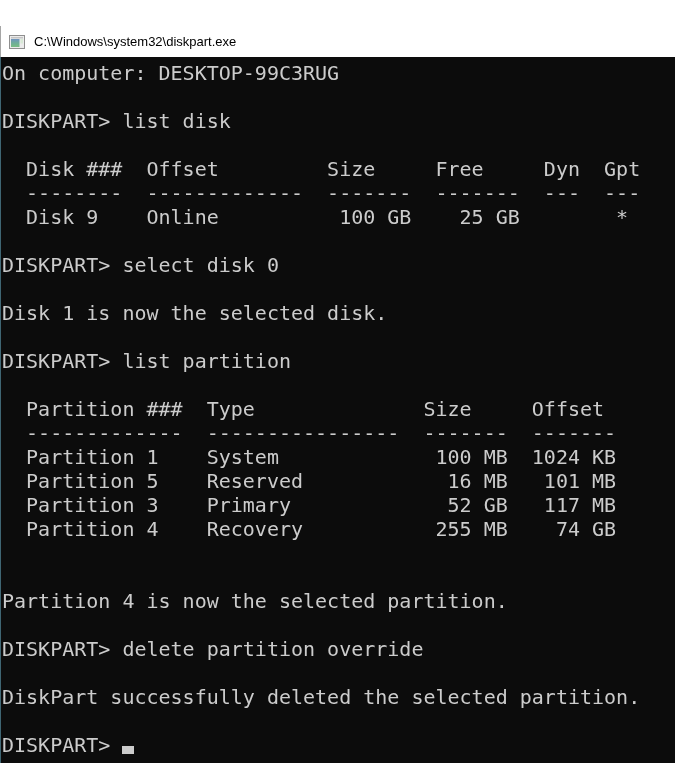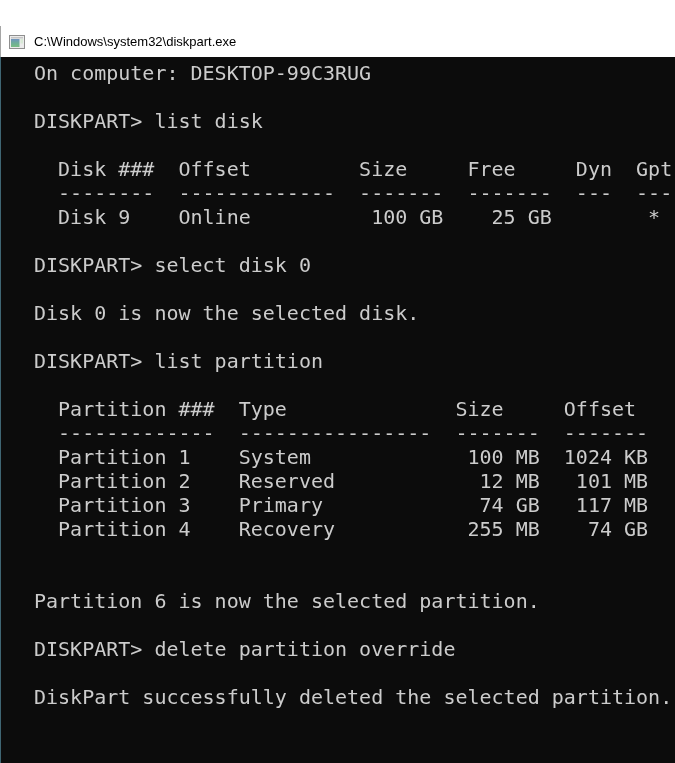--- a/index.html
+++ b/index.html
@@ -38,21 +38,20 @@
     padding: 4px 0 0 1px;
     font-family: "DejaVu Sans Mono", "Liberation Mono", monospace;
     font-size: 20px;
     overflow: hidden;
     cursor: text;
   }
   .term-line {
     height: 24px;
     line-height: 24px;
     white-space: pre;
-    padding-left: 32px;
   }
   .cursor-block {
     display: inline-block;
     width: 12px; height: 8px;
     background: var(--cursor);
     vertical-align: -2px;
   }
 </style>
 </head>
 <body>
@@ -82,33 +81,34 @@
       <div class="term-line">On computer: DESKTOP-99C3RUG</div>
       <div class="term-line"></div>
       <div class="term-line">DISKPART&gt; list disk</div>
       <div class="term-line"></div>
       <div class="term-line">  Disk ###  Offset         Size     Free     Dyn  Gpt</div>
       <div class="term-line">  --------  -------------  -------  -------  ---  ---</div>
       <div class="term-line">  Disk 9    Online          100 GB    25 GB        *</div>
       <div class="term-line"></div>
       <div class="term-line">DISKPART&gt; select disk 0</div>
       <div class="term-line"></div>
-      <div class="term-line">Disk 0 is now the selected disk.</div>
+      <div class="term-line">Disk 1 is now the selected disk.</div>
       <div class="term-line"></div>
       <div class="term-line">DISKPART&gt; list partition</div>
       <div class="term-line"></div>
       <div class="term-line">  Partition ###  Type              Size     Offset</div>
       <div class="term-line">  -------------  ----------------  -------  -------</div>
       <div class="term-line">  Partition 1    System             100 MB  1024 KB</div>
-      <div class="term-line">  Partition 2    Reserved            12 MB   101 MB</div>
-      <div class="term-line">  Partition 3    Primary             74 GB   117 MB</div>
+      <div class="term-line">  Partition 5    Reserved            16 MB   101 MB</div>
+      <div class="term-line">  Partition 3    Primary             52 GB   117 MB</div>
       <div class="term-line">  Partition 4    Recovery           255 MB    74 GB</div>
       <div class="term-line"></div>
       <div class="term-line"></div>
-      <div class="term-line">Partition 6 is now the selected partition.</div>
+      <div class="term-line">Partition 4 is now the selected partition.</div>
       <div class="term-line"></div>
       <div class="term-line">DISKPART&gt; delete partition override</div>
       <div class="term-line"></div>
       <div class="term-line">DiskPart successfully deleted the selected partition.</div>
       <div class="term-line"></div>
+      <div class="term-line">DISKPART&gt; <span class="cursor-block"></span></div>
     </div>
 
 </div>
 
 </body></html>

